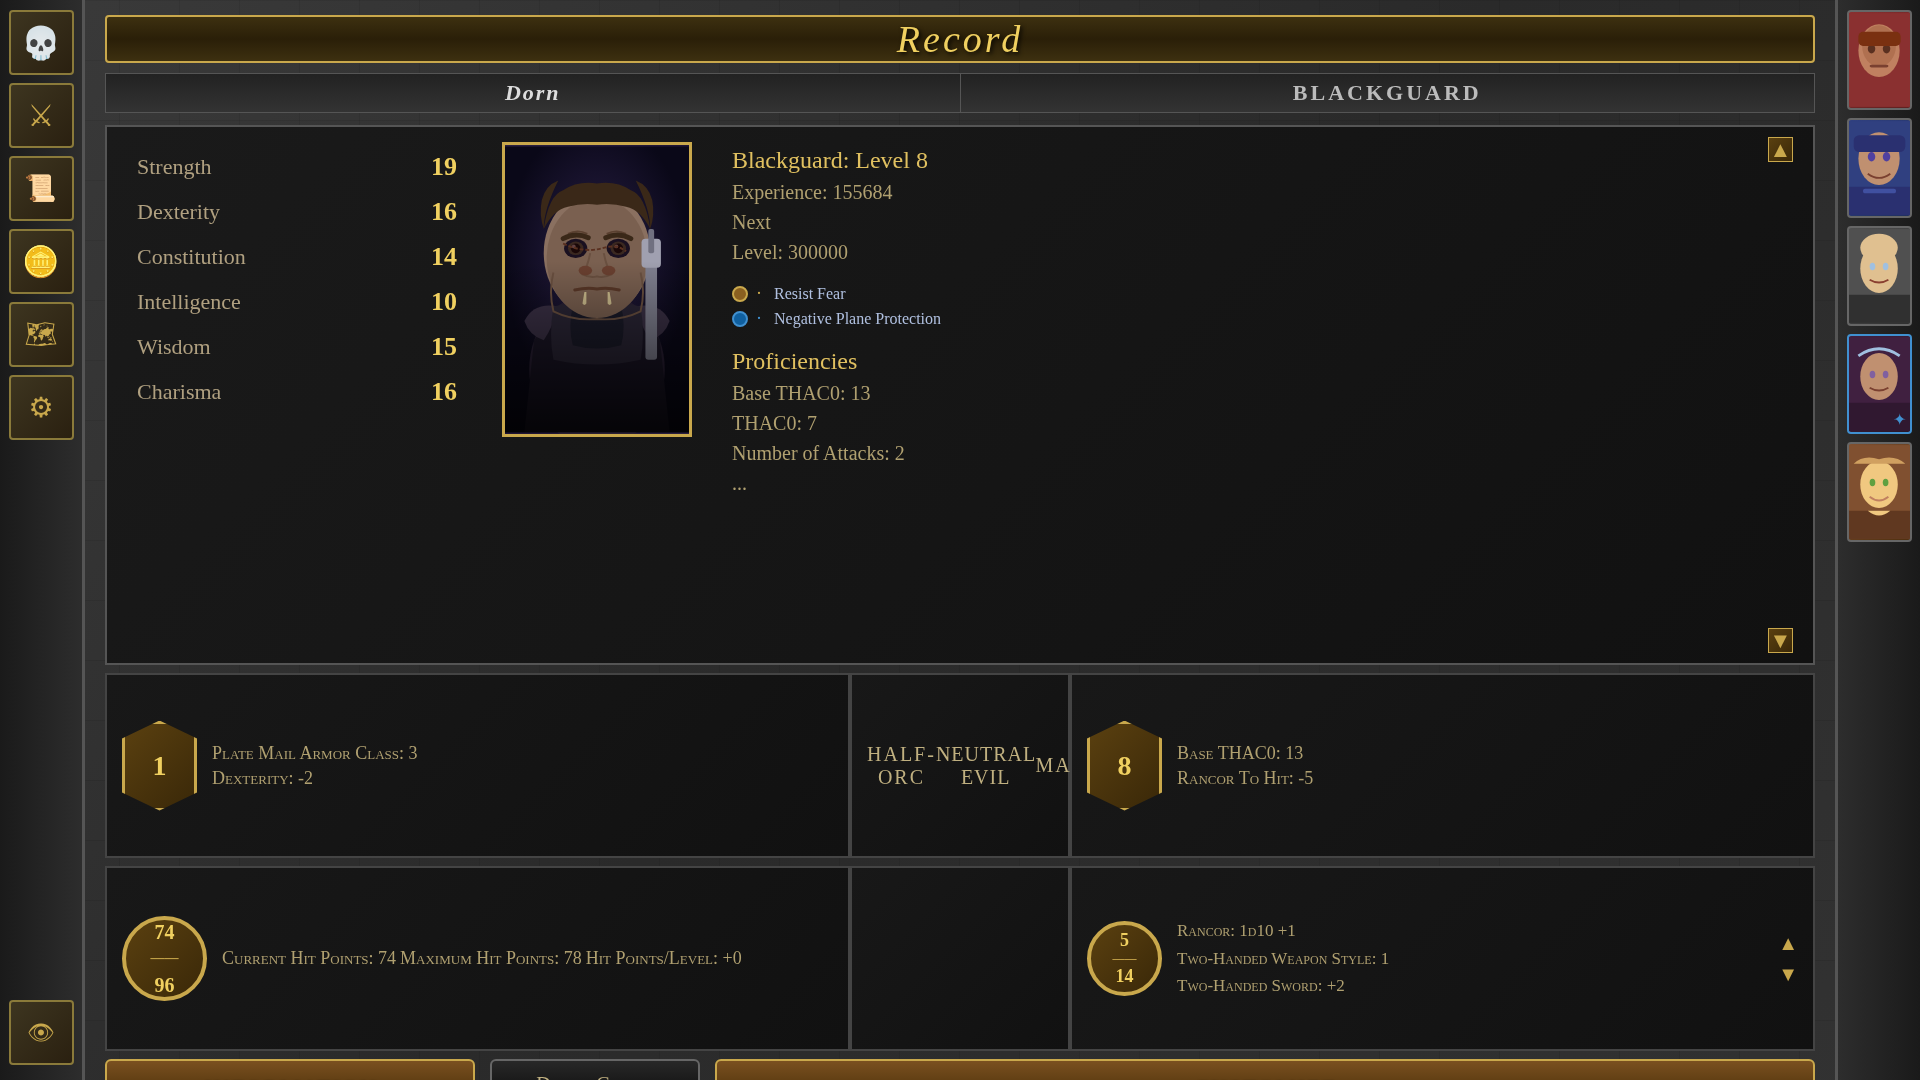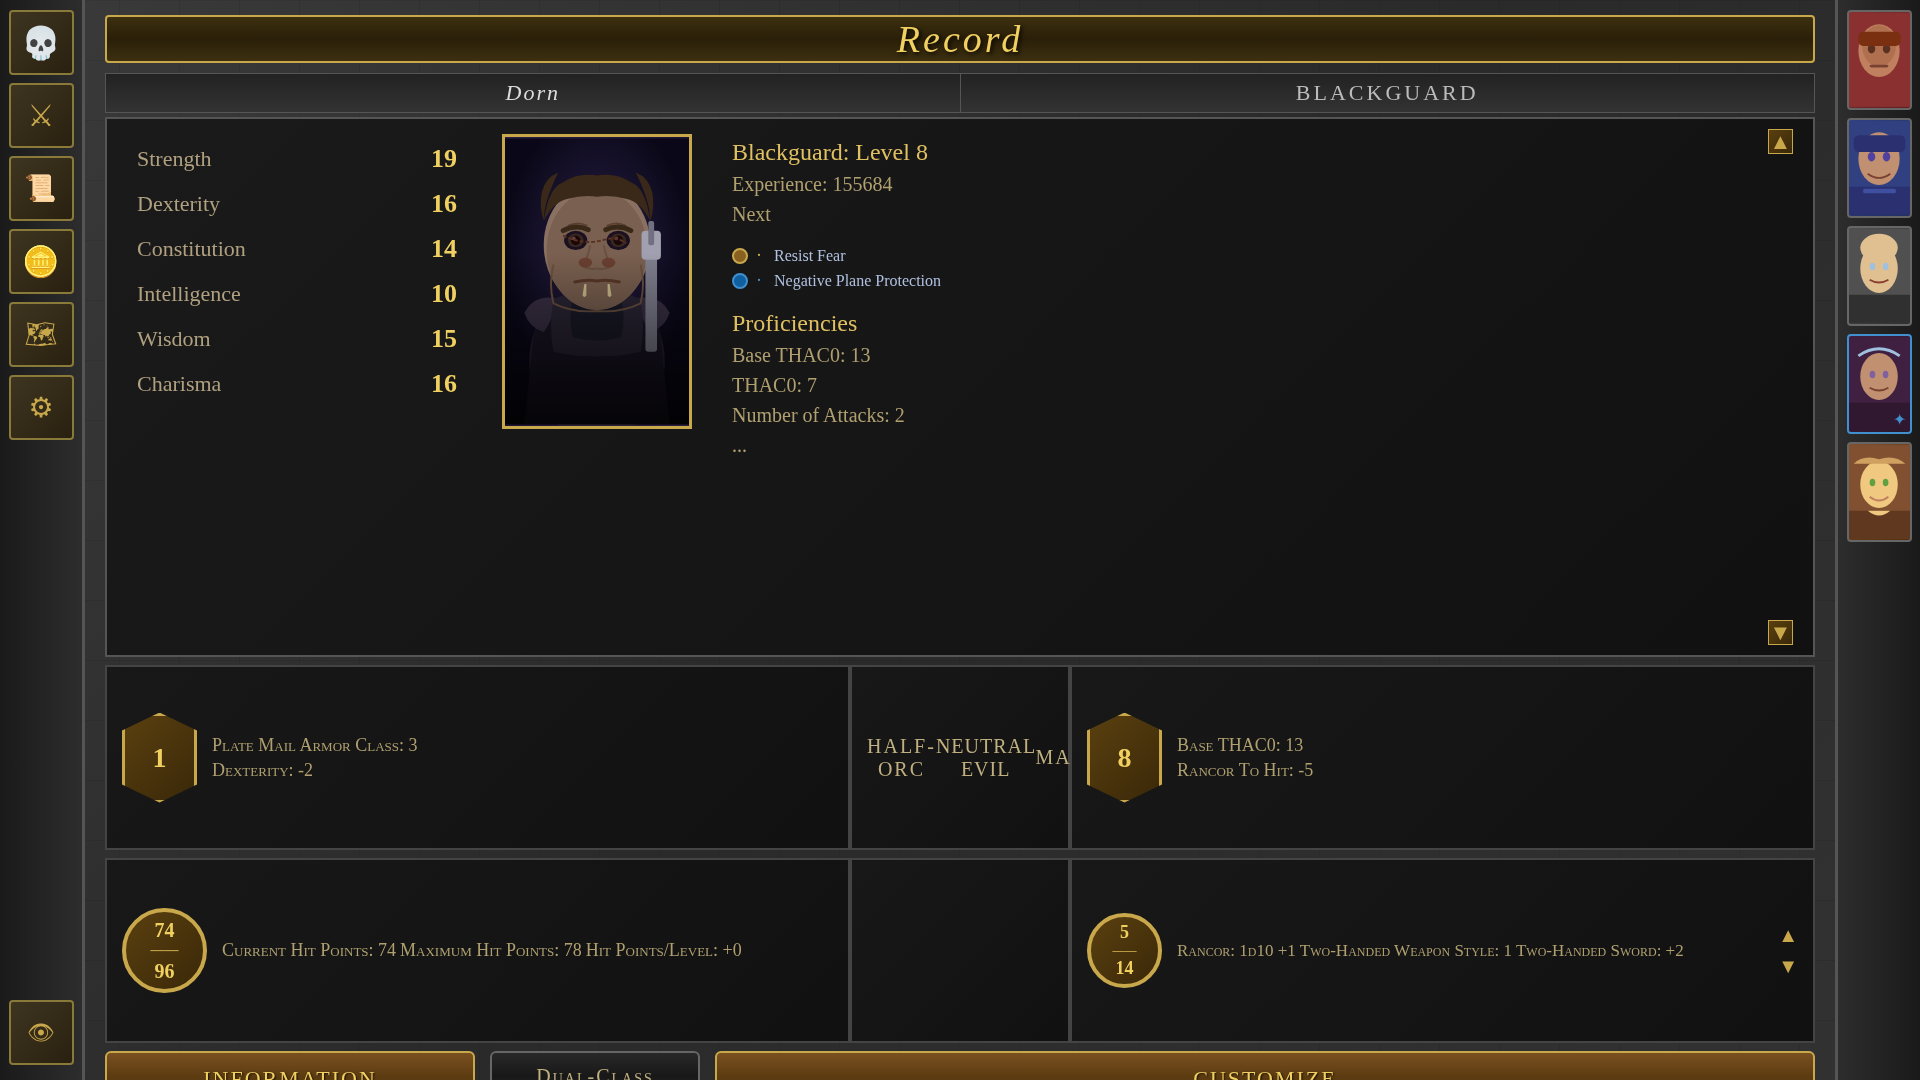--- a/index.html
+++ b/index.html
@@ -130,21 +130,22 @@
       font-family: 'Georgia', serif;
       font-style: italic;
       text-shadow: 2px 2px 4px rgba(0,0,0,0.8);
       letter-spacing: 3px;
     }
 
     
     .name-tabs {
       display: flex;
       width: 100%;
-      margin-bottom: 4px;
+      margin-bottom: 12px;
+      font-weight: bold;
     }
 
     .name-tab {
       flex: 1;
       height: 40px;
       background: linear-gradient(to bottom, #222, #333);
       border: 1px solid #555;
       display: flex;
       align-items: center;
       justify-content: center;
@@ -375,21 +376,21 @@
 
     .hp-circle {
       width: 85px;
       height: 85px;
       border-radius: 50%;
       background: linear-gradient(135deg, #5a4010, #3a2808);
       border: 4px solid #c9a84c;
       display: flex;
       flex-direction: column;
       align-items: center;
-      justify-content: center;
+      justify-content: space-between;
       color: #f0d060;
       font-family: 'Georgia', serif;
       font-size: 20px;
       font-weight: bold;
       line-height: 1.2;
       text-align: center;
     }
 
     .hp-info {
       display: flex;
@@ -418,21 +419,21 @@
       font-family: 'Georgia', serif;
       font-size: 18px;
       font-weight: bold;
       line-height: 1.2;
       text-align: center;
     }
 
     .weapon-info {
       flex: 1;
       display: flex;
-      flex-direction: row;
+      flex-direction: column;
       gap: 4px;
     }
 
     .weapon-text {
       font-size: 17px;
       color: #b0a070;
       font-family: 'Georgia', serif;
       font-variant: small-caps;
       line-height: 1.4;
     }
@@ -729,20 +730,21 @@
         </svg>
       </div>
     </div>
 
     <div class="info-section">
       <div class="scroll-up-btn" style="position:absolute; top:10px; right:20px; color:#c9a84c; font-size:22px; cursor:pointer;">▲</div>
 
       <div class="info-title">Blackguard: Level 8</div>
       <div class="info-text">Experience: 155684</div>
       <div class="info-text">Next</div>
+      <div class="info-text">Level: 300000</div>
 
       <div class="info-section-gap"></div>
 
       <div class="ability-row">
         <div class="ability-dot gold"></div>
         <span style="color:#c9a84c; font-size:18px; margin-right:4px;">·</span>
         <span class="ability-text">Resist Fear</span>
       </div>
       <div class="ability-row">
         <div class="ability-dot"></div>

